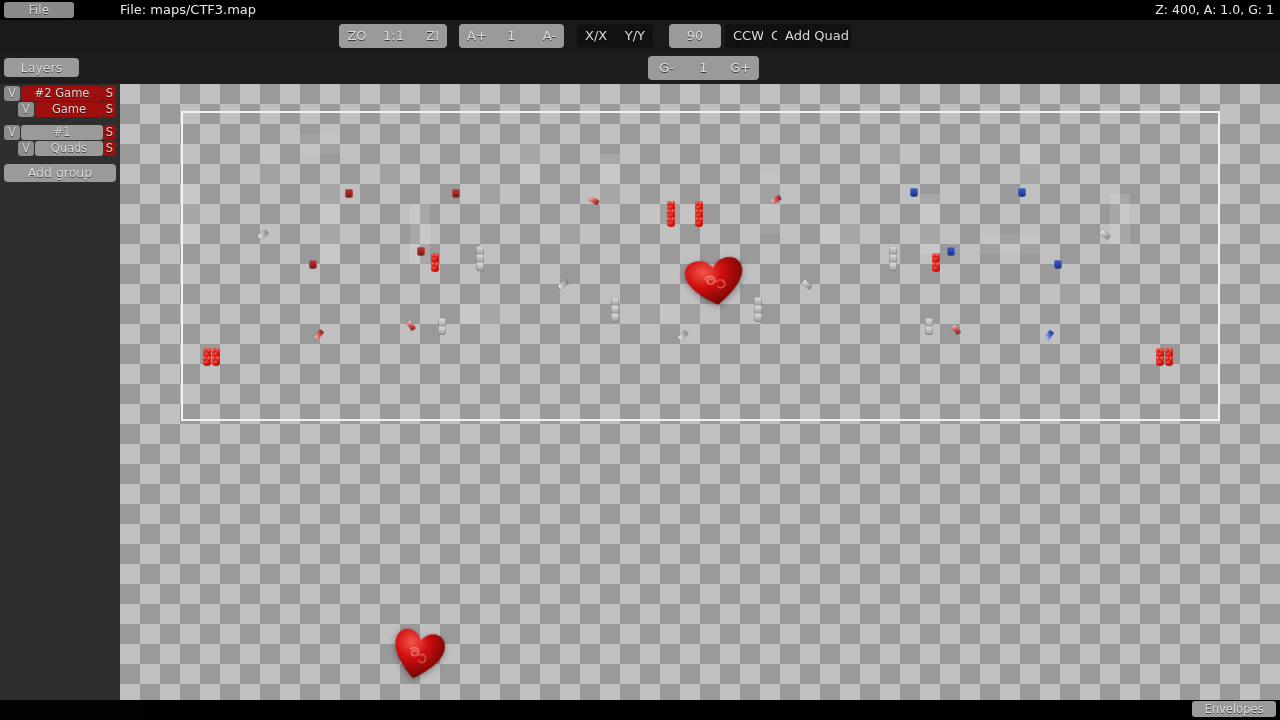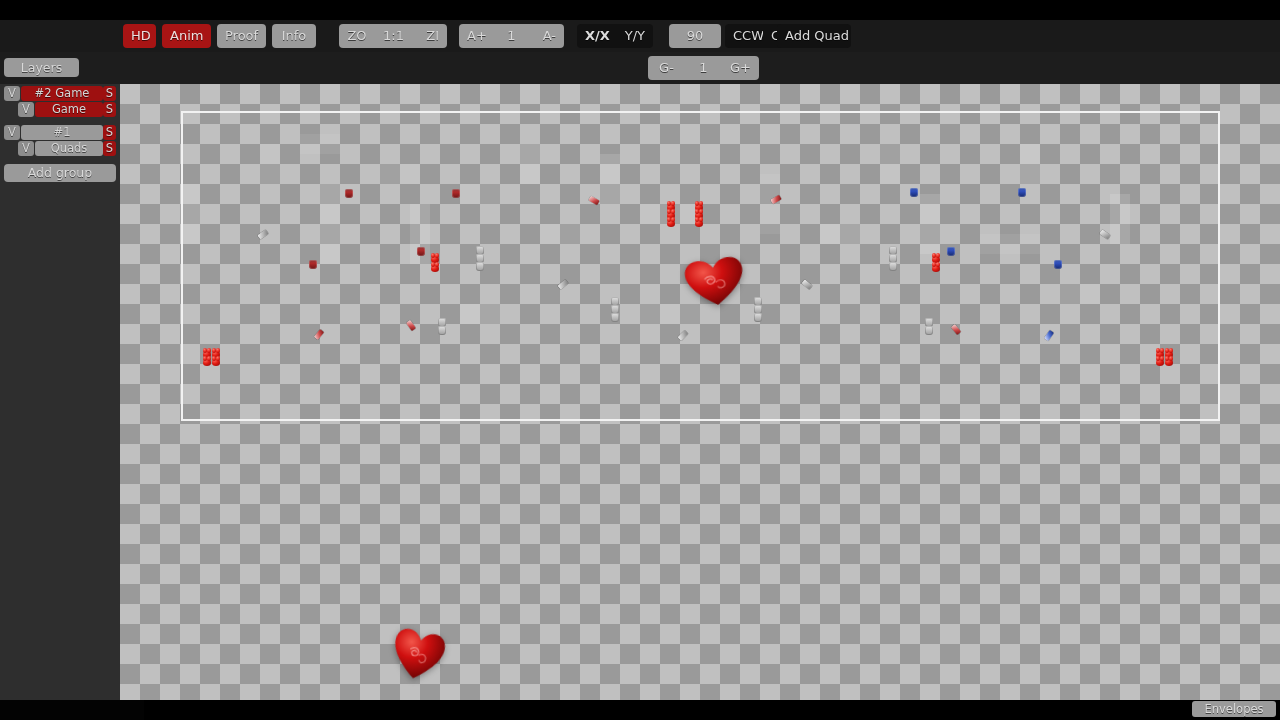--- a/index.html
+++ b/index.html
@@ -157,44 +157,43 @@
   .bottomstrip {
     position:absolute; left:0; bottom:0; width:1280px; height:20px;
     background:rgba(0,0,0,0.92);
   }
 </style>
 </head>
 <body>
 
 <div id="app">
 
+  <div class="menubar">
+    <div class="menu-btn">File</div>
+    <div class="file-title">File: maps/CTF3.map</div>
+    <div class="env-status">Z: 400, A: 1.0, G: 1</div>
+  </div>
 
   <div class="toolbar row1">
 
-    <div class="tb-group" style="left:123px;">
-      <div class="tb red" style="width:33px;margin-right:6px;">HD</div>
-      <div class="tb red" style="width:49px;margin-right:6px;">Anim</div>
-      <div class="tb gray" style="width:49px;margin-right:6px;">Proof</div>
-      <div class="tb gray" style="width:44px;">Info</div>
-    </div>
 
     <div class="tb-group" style="left:339px;">
       <div class="tb gray joinL" style="width:36px;">ZO</div>
       <div class="tb gray joinM" style="width:36px;">1:1</div>
       <div class="tb gray joinR" style="width:36px;">ZI</div>
     </div>
 
     <div class="tb-group" style="left:459px;">
       <div class="tb gray joinL" style="width:35px;">A+</div>
       <div class="tb gray joinM" style="width:35px;">1</div>
       <div class="tb gray joinR" style="width:35px;">A-</div>
     </div>
 
     <div class="tb-group" style="left:577px;">
-      <div class="tb dark joinL" style="width:38px;font-weight:bold;">X/X</div>
+      <div class="tb dark joinL" style="width:38px;">X/X</div>
       <div class="tb dark joinR" style="width:38px;">Y/Y</div>
     </div>
 
     <div class="tb-group" style="left:669px;">
       <div class="tb gray" style="width:52px;margin-right:4px;">90</div>
       <div class="tb dark joinL" style="width:38px;">CCW</div>
       <div class="tb dark joinR" style="width:36px;">CW</div>
     </div>
 
     <div class="tb-group" style="left:777px;">

